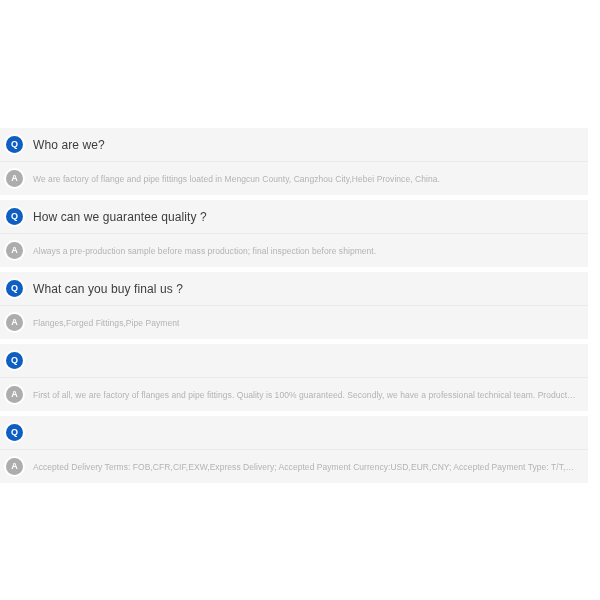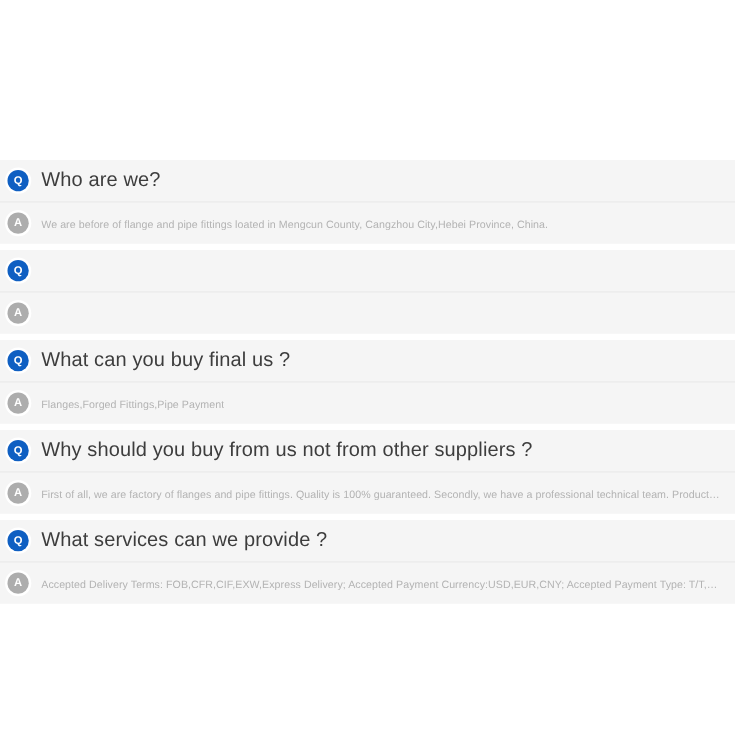--- a/index.html
+++ b/index.html
@@ -72,21 +72,21 @@
 
   .badge-q {
     background: #0f5fc2;
   }
 
   .badge-a {
     background: #adadad;
   }
 
   .q-text {
-    font-size: 16px;
+    font-size: 12px;
     color: #3d3d3d;
     letter-spacing: 0.1px;
     white-space: nowrap;
     overflow: hidden;
     text-overflow: ellipsis;
   }
 
   .a-text {
     font-size: 8.5px;
     color: #b3b3b3;
@@ -104,59 +104,59 @@
 
   <div class="faq-list">
 
     <div class="faq-item">
       <div class="faq-question">
         <span class="badge badge-q">Q</span>
         <span class="q-text">Who are we?</span>
       </div>
       <div class="faq-answer">
         <span class="badge badge-a">A</span>
-        <span class="a-text">We are before of flange and pipe fittings loated in Mengcun County, Cangzhou City,Hebei Province, China.</span>
+        <span class="a-text">We are factory of flange and pipe fittings loated in Mengcun County, Cangzhou City,Hebei Province, China.</span>
       </div>
     </div>
 
     <div class="faq-item">
       <div class="faq-question">
         <span class="badge badge-q">Q</span>
+        <span class="q-text">How can we guarantee quality ?</span>
       </div>
       <div class="faq-answer">
         <span class="badge badge-a">A</span>
+        <span class="a-text">Always a pre-production sample before mass production; final inspection before shipment.</span>
       </div>
     </div>
 
     <div class="faq-item">
       <div class="faq-question">
         <span class="badge badge-q">Q</span>
         <span class="q-text">What can you buy final us ?</span>
       </div>
       <div class="faq-answer">
         <span class="badge badge-a">A</span>
         <span class="a-text">Flanges,Forged Fittings,Pipe Payment</span>
       </div>
     </div>
 
     <div class="faq-item">
       <div class="faq-question">
         <span class="badge badge-q">Q</span>
-        <span class="q-text">Why should you buy from us not from other suppliers ?</span>
       </div>
       <div class="faq-answer">
         <span class="badge badge-a">A</span>
         <span class="a-text">First of all, we are factory of flanges and pipe fittings. Quality is 100% guaranteed. Secondly, we have a professional technical team. Products can be designed according to...</span>
       </div>
     </div>
 
     <div class="faq-item">
       <div class="faq-question">
         <span class="badge badge-q">Q</span>
-        <span class="q-text">What services can we provide ?</span>
       </div>
       <div class="faq-answer">
         <span class="badge badge-a">A</span>
         <span class="a-text">Accepted Delivery Terms: FOB,CFR,CIF,EXW,Express Delivery; Accepted Payment Currency:USD,EUR,CNY; Accepted Payment Type: T/T,L/C,PayPal,Western...</span>
       </div>
     </div>
 
   </div>
 </div>
 

